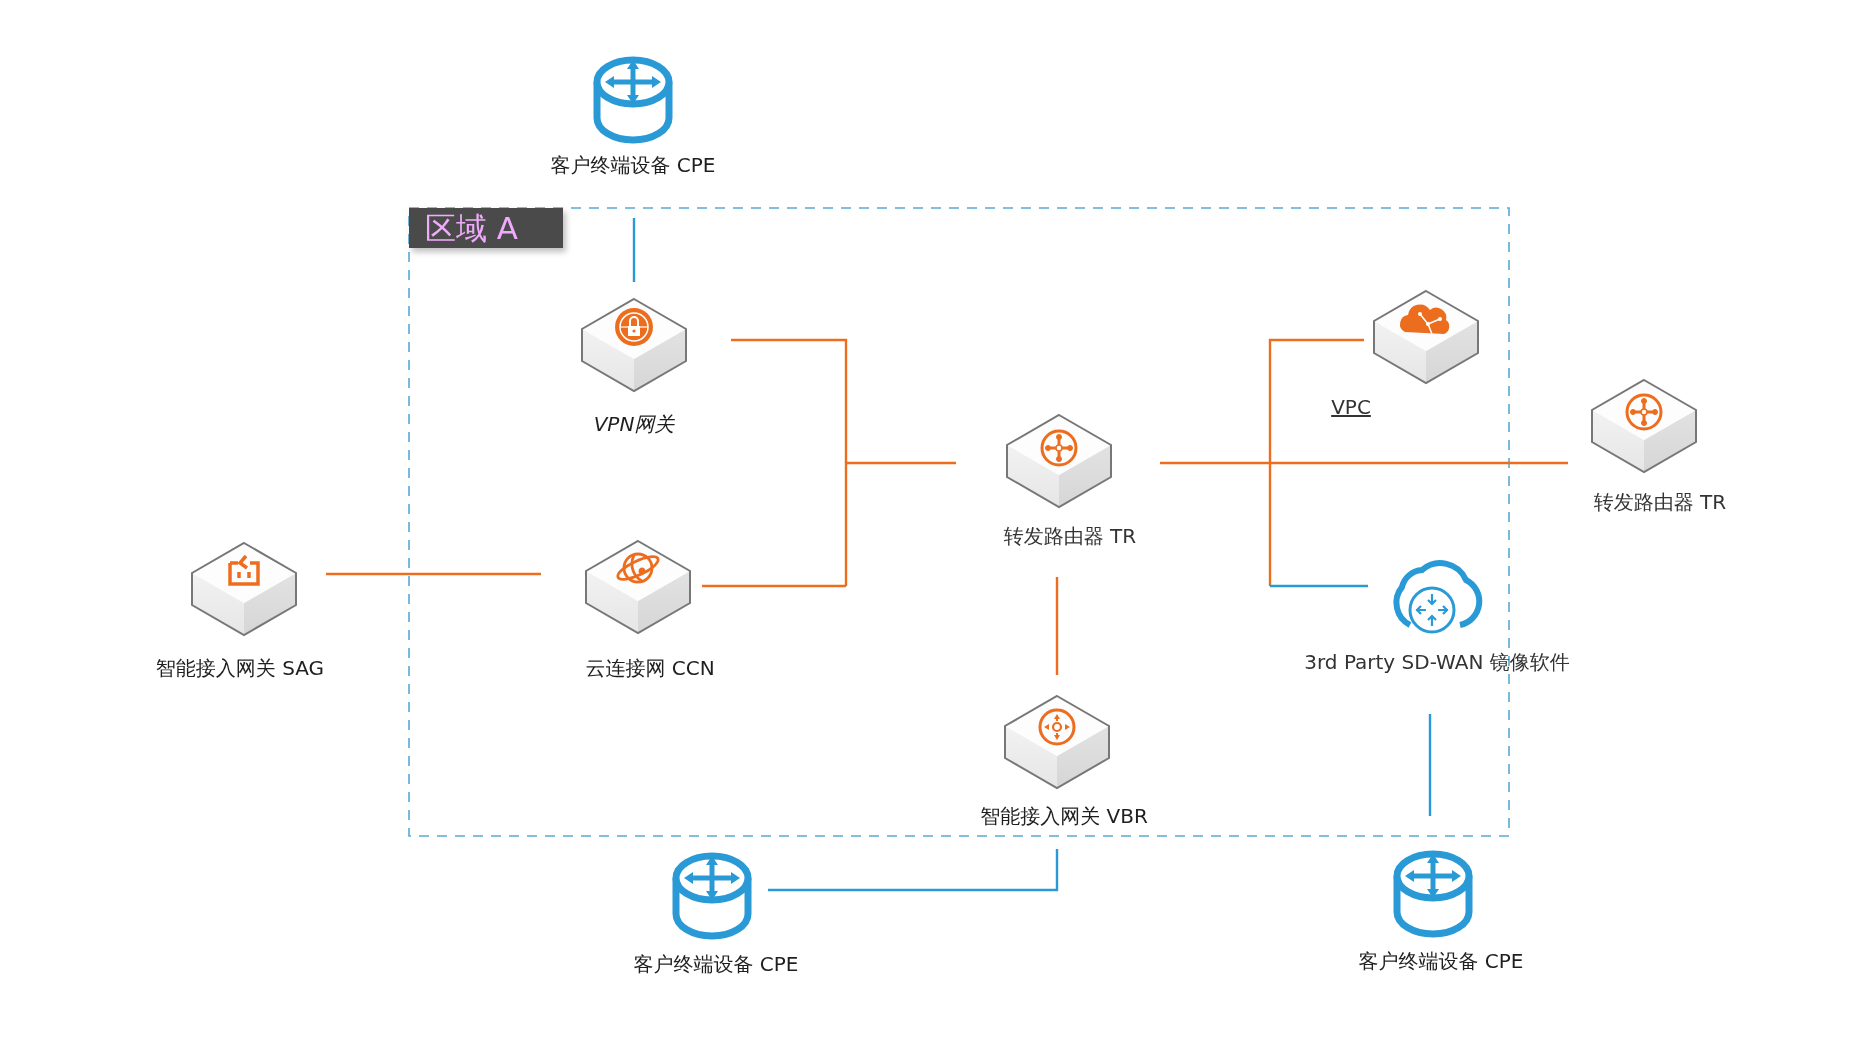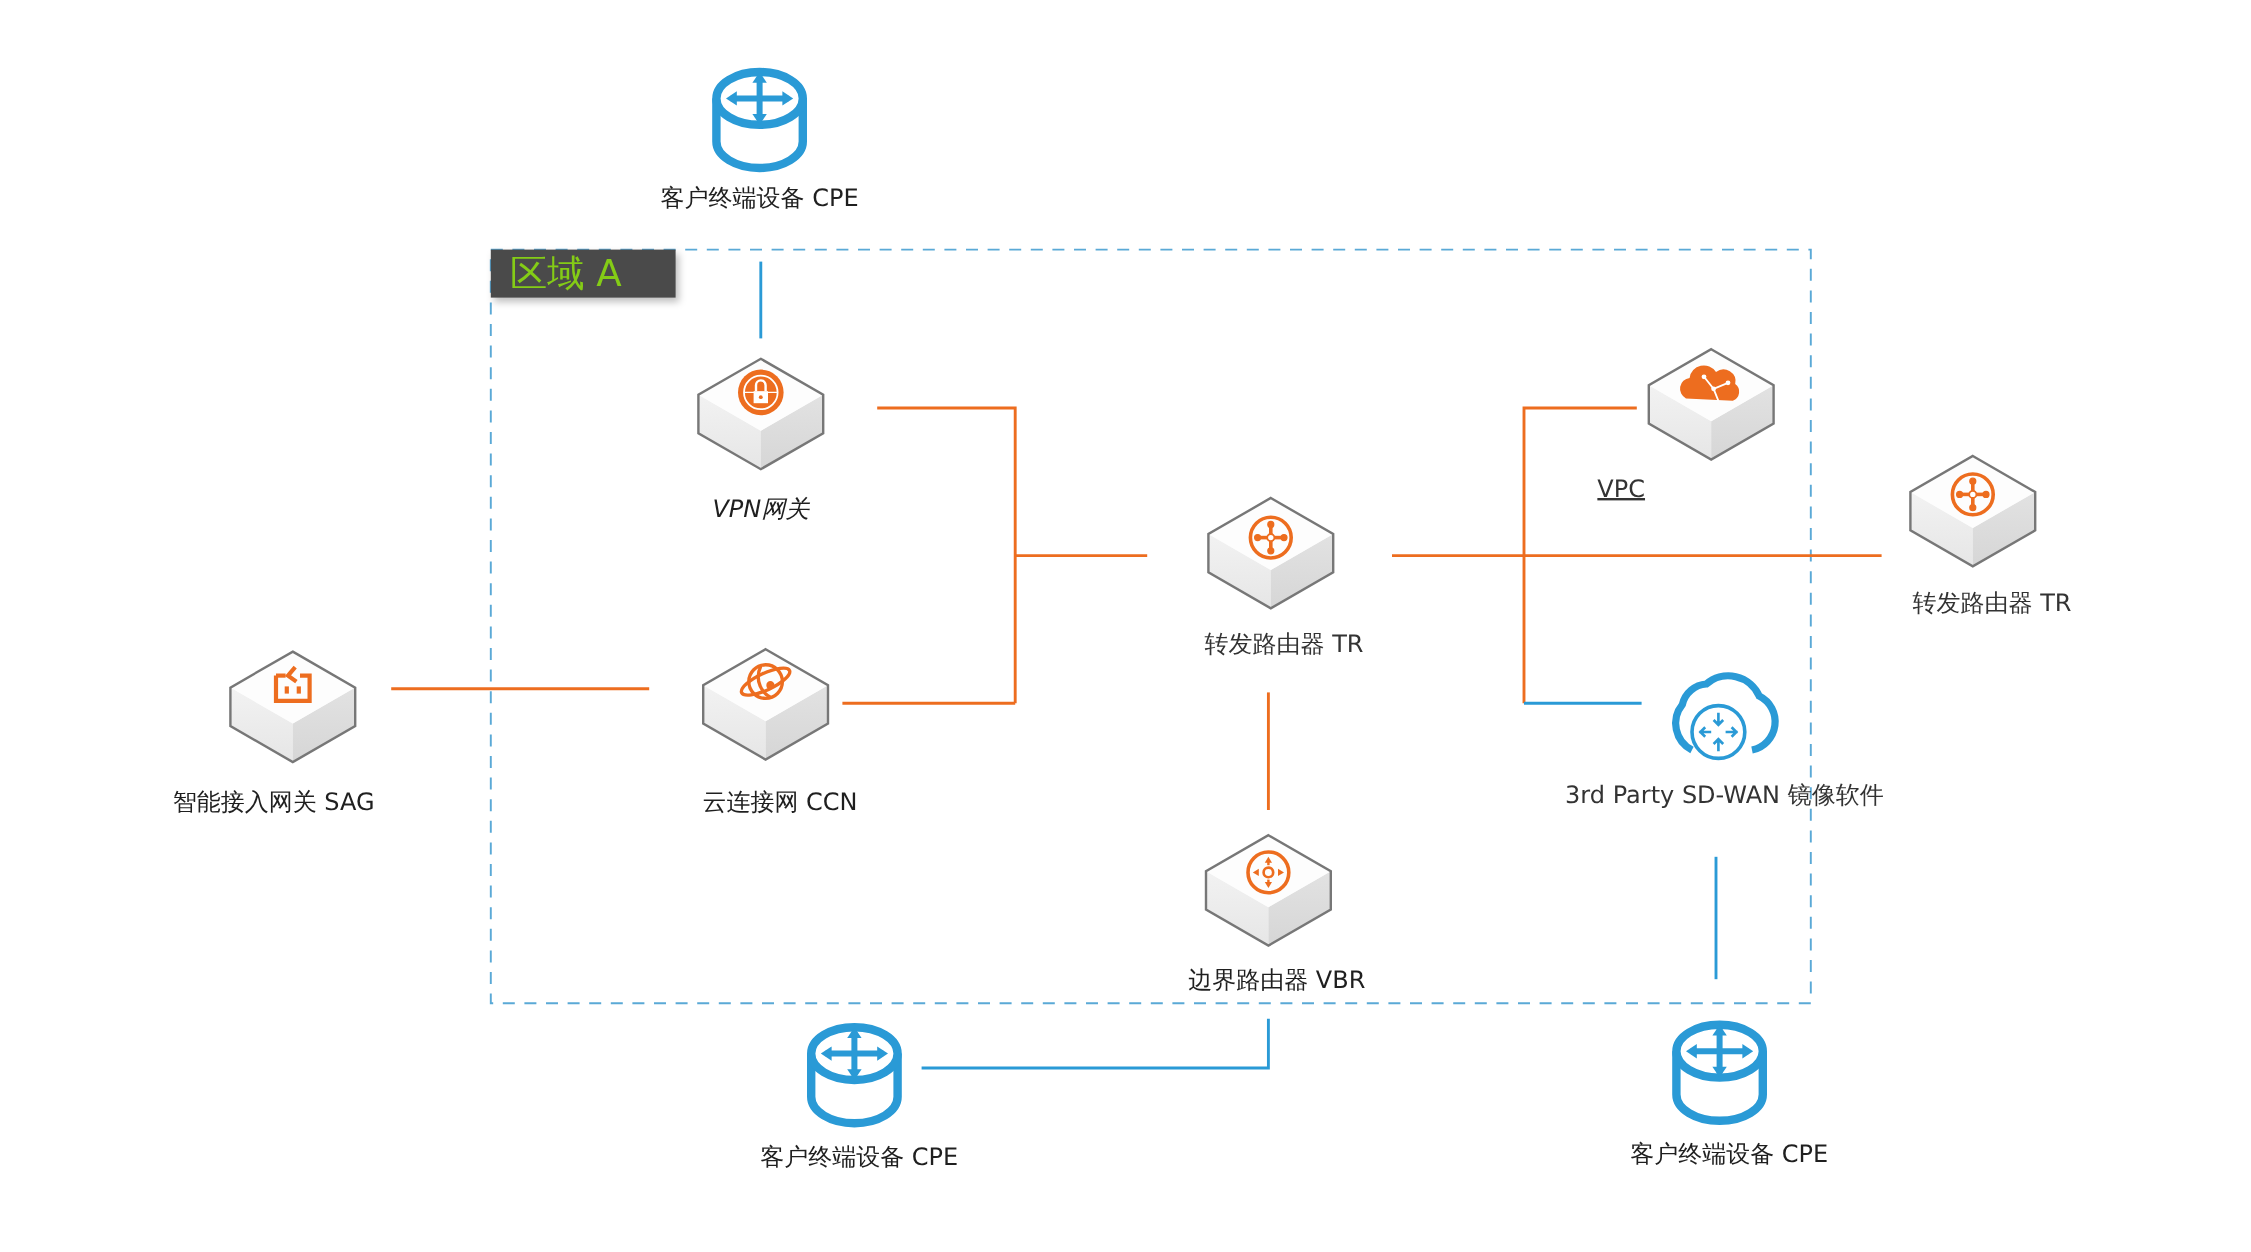--- a/index.html
+++ b/index.html
@@ -3,21 +3,21 @@
 <meta charset="utf-8">
 <style>
   html, body { margin: 0; padding: 0; background: #ffffff; }
   body { width: 1876px; height: 1043px; position: relative; overflow: hidden;
          font-family: "DejaVu Sans", "Liberation Sans", sans-serif; }
   #diagram { position: absolute; left: 0; top: 0; }
   .label { position: absolute; white-space: nowrap; color: #1f1f1f; font-size: 20px;
            transform: translateX(-50%); line-height: 1; }
   .label.dark { color: #333333; }
   .region-tag { position: absolute; left: 409px; top: 208px; width: 154px; height: 40px;
-                background: #4a4a4a; color: #84cc16; font-size: 31px; line-height: 40px;
+                background: #4a4a4a; color: #f0abfc; font-size: 31px; line-height: 40px;
                 padding-left: 16px; box-sizing: border-box;
                 box-shadow: 3px 4px 6px rgba(0,0,0,0.25); }
 </style>
 </head>
 <body>
 
 <svg id="diagram" width="1876" height="1043" viewBox="0 0 1876 1043" xmlns="http://www.w3.org/2000/svg">
   <defs>
     <linearGradient id="sideL" x1="0" y1="0" x2="0" y2="1">
       <stop offset="0" stop-color="#f2f2f2"></stop>
@@ -179,21 +179,21 @@
     <g>
         <use href="#cpe"></use>
       </g>
   </g>
 </svg>
 
 <div class="region-tag">区域 A</div>
 
 <div class="label" style="left:633px; top:155px;">客户终端设备 CPE</div>
 <div class="label" style="left:634px; top:414px;font-style:italic;">VPN网关</div>
-<div class="label" style="left:228px; top:658px;">智能接入网关 SAG</div>
+<div class="label" style="left:240px; top:658px;">智能接入网关 SAG</div>
 <div class="label" style="left:650px; top:658px;">云连接网 CCN</div>
 <div class="label dark" style="left:1070px; top:526px;">转发路由器 TR</div>
 <div class="label dark" style="left:1351px; top:397px;text-decoration:underline;">VPC</div>
 <div class="label dark" style="left:1660px; top:492px;">转发路由器 TR</div>
 <div class="label dark" style="left:1437px; top:652px;">3rd Party SD-WAN 镜像软件</div>
-<div class="label" style="left:1064px; top:806px;">边界路由器 VBR</div>
+<div class="label" style="left:1064px; top:806px;">智能接入网关 VBR</div>
 <div class="label" style="left:716px; top:954px;">客户终端设备 CPE</div>
 <div class="label" style="left:1441px; top:951px;">客户终端设备 CPE</div>
 
 </body></html>

